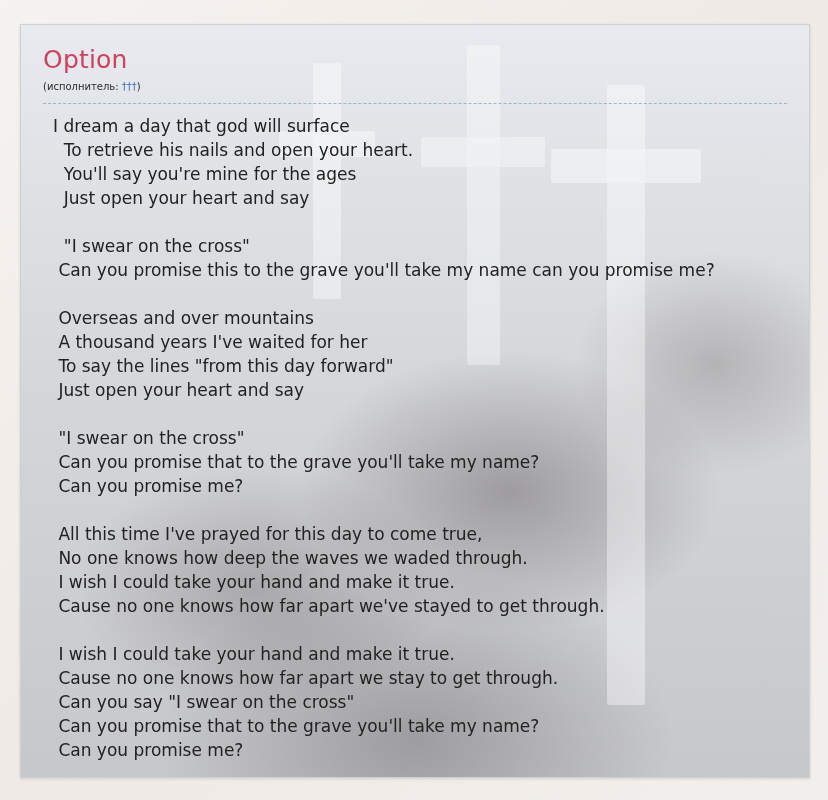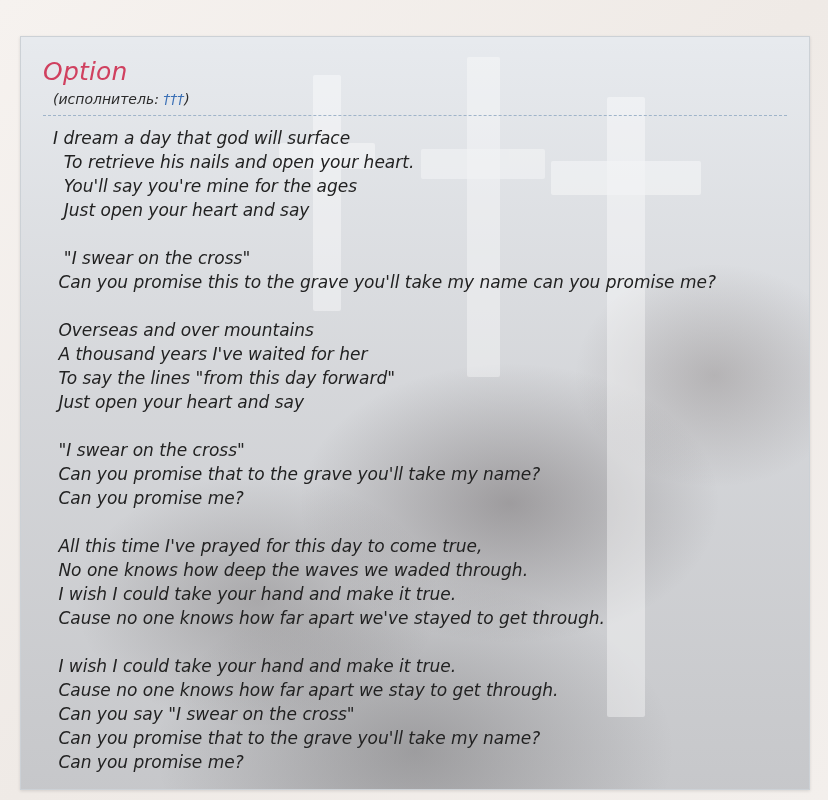--- a/index.html
+++ b/index.html
@@ -22,28 +22,27 @@
     background:
       radial-gradient(circle at 10% 12%, rgba(180,160,160,0.10) 0 2px, transparent 3px),
       radial-gradient(circle at 92% 8%, rgba(180,160,160,0.10) 0 2px, transparent 3px),
       radial-gradient(circle at 4% 88%, rgba(180,160,160,0.10) 0 2px, transparent 3px),
       radial-gradient(circle at 88% 95%, rgba(180,160,160,0.10) 0 2px, transparent 3px),
       linear-gradient(135deg, #f6f2ef 0%, #efeae6 50%, #f3efec 100%);
   }
   .card {
     position: absolute;
     left: 20px;
-    top: 36px;
+    top: 24px;
     width: 788px;
     height: 752px;
     background: #e7eaee;
     border: 1px solid #ccd1d6;
     box-shadow: 0 1px 3px rgba(0,0,0,0.12);
     overflow: hidden;
-    font-style: italic;
   }
   
   .art {
     position: absolute;
     left: 0; top: 0;
     width: 100%;
     height: 100%;
     pointer-events: none;
   }
   .art .photo {
@@ -85,25 +84,24 @@
   }
   .title {
     color: #d0405f;
     font-size: 25px;
     line-height: 30px;
     font-weight: 400;
     letter-spacing: 0.2px;
   }
   .subtitle {
     color: #2b2b2b;
-    font-size: 14px;
+    font-size: 10px;
     line-height: 20px;
     margin-top: 2px;
     padding-bottom: 6px;
-    margin-left: 10px;
   }
   .subtitle .artist-link {
     color: #3a6fb5;
     text-decoration: none;
   }
   .divider {
     border-bottom: 1px dashed #9fb4c9;
     margin: 0 0 10px 0;
     height: 0;
   }

